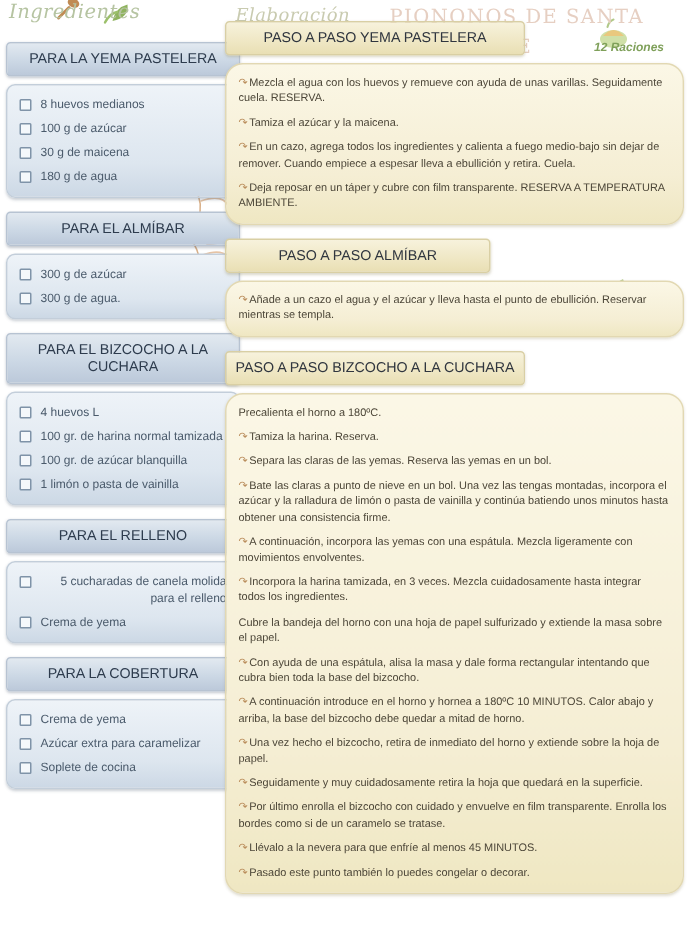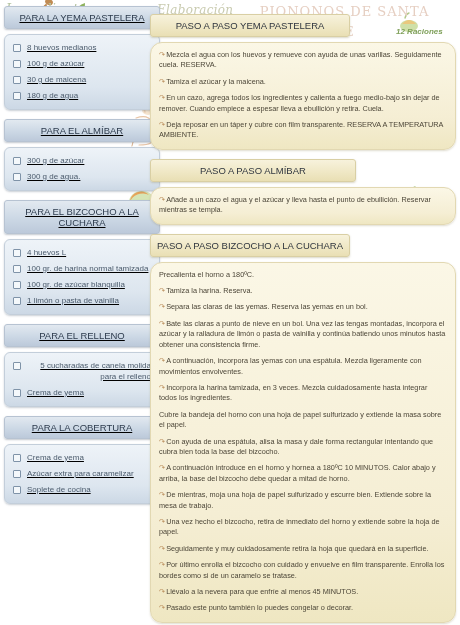--- a/index.html
+++ b/index.html
@@ -33,21 +33,21 @@
   
   .deco{position:absolute;pointer-events:none;}
 
   .badge{
     position:absolute;left:396px;top:27px;
     font-family:Liberation Sans, sans-serif;font-style:italic;
     font-size:8px;color:#7fa05a;font-weight:bold;white-space:nowrap;
   }
 
   
-  .col-left{position:absolute;left:4px;top:6px;width:156px;text-decoration:underline;}
+  .col-left{position:absolute;left:4px;top:28px;width:156px;}
   .col-right{position:absolute;left:150px;top:14px;width:306px;}
 
   .hdr{
     border-radius:3px;border:1px solid #b7c3d2;
     box-sizing:border-box;text-align:center;
     font-size:9.5px;color:#2d3b4d;line-height:11px;
     padding:5px 4px;margin-bottom:5px;
     box-shadow:0 1px 2px rgba(80,95,115,.35);
   }
   .hdr-blue{
@@ -255,21 +255,21 @@
         <div class="hdr hdr-cream">PASO A PASO YEMA PASTELERA</div>
       </div>
       <div class="box box-cream">
         <ul class="steps">
           <li><span class="arw">↷</span><span>Mezcla el agua con los huevos y remueve con ayuda de unas varillas. Seguidamente cuela. RESERVA.</span></li>
           <li><span class="arw">↷</span><span>Tamiza el azúcar y la maicena.</span></li>
           <li><span class="arw">↷</span><span>En un cazo, agrega todos los ingredientes y calienta a fuego medio-bajo sin dejar de remover. Cuando empiece a espesar lleva a ebullición y retira. Cuela.</span></li>
           <li><span class="arw">↷</span><span>Deja reposar en un táper y cubre con film transparente. RESERVA A TEMPERATURA AMBIENTE.</span></li>
         </ul>
       </div>
-      <div style="width: 206px; margin-left: 0px;">
+      <div style="width: 177px; margin-left: 0px;">
         <div class="hdr hdr-cream">PASO A PASO ALMÍBAR</div>
       </div>
       <div class="box box-cream">
         <ul class="steps">
           <li><span class="arw">↷</span><span>Añade a un cazo el agua y el azúcar y lleva hasta el punto de ebullición. Reservar mientras se templa.</span></li>
         </ul>
       </div>
       <div style="width: 200px; margin-left: 0px;">
         <div class="hdr hdr-cream">PASO A PASO BIZCOCHO A LA CUCHARA</div>
       </div>
@@ -277,21 +277,20 @@
         <ul class="steps">
           <li class="noarw"><span>Precalienta el horno a 180ºC.</span></li>
           <li><span class="arw">↷</span><span>Tamiza la harina. Reserva.</span></li>
           <li><span class="arw">↷</span><span>Separa las claras de las yemas. Reserva las yemas en un bol.</span></li>
           <li><span class="arw">↷</span><span>Bate las claras a punto de nieve en un bol. Una vez las tengas montadas, incorpora el azúcar y la ralladura de limón o pasta de vainilla y continúa batiendo unos minutos hasta obtener una consistencia firme.</span></li>
           <li><span class="arw">↷</span><span>A continuación, incorpora las yemas con una espátula. Mezcla ligeramente con movimientos envolventes.</span></li>
           <li><span class="arw">↷</span><span>Incorpora la harina tamizada, en 3 veces. Mezcla cuidadosamente hasta integrar todos los ingredientes.</span></li>
           <li class="noarw"><span>Cubre la bandeja del horno con una hoja de papel sulfurizado y extiende la masa sobre el papel.</span></li>
           <li><span class="arw">↷</span><span>Con ayuda de una espátula, alisa la masa y dale forma rectangular intentando que cubra bien toda la base del bizcocho.</span></li>
           <li><span class="arw">↷</span><span>A continuación introduce en el horno y hornea a 180ºC 10 MINUTOS. Calor abajo y arriba, la base del bizcocho debe quedar a mitad de horno.</span></li>
-          <li><span class="arw">↷</span><span>De mientras, moja una hoja de papel sulfurizado y escurre bien. Extiende sobre la mesa de trabajo.</span></li>
           <li><span class="arw">↷</span><span>Una vez hecho el bizcocho, retira de inmediato del horno y extiende sobre la hoja de papel.</span></li>
           <li><span class="arw">↷</span><span>Seguidamente y muy cuidadosamente retira la hoja que quedará en la superficie.</span></li>
           <li><span class="arw">↷</span><span>Por último enrolla el bizcocho con cuidado y envuelve en film transparente. Enrolla los bordes como si de un caramelo se tratase.</span></li>
           <li><span class="arw">↷</span><span>Llévalo a la nevera para que enfríe al menos 45 MINUTOS.</span></li>
           <li><span class="arw">↷</span><span>Pasado este punto también lo puedes congelar o decorar.</span></li>
         </ul>
       </div>
     </div>
 
 </div>

